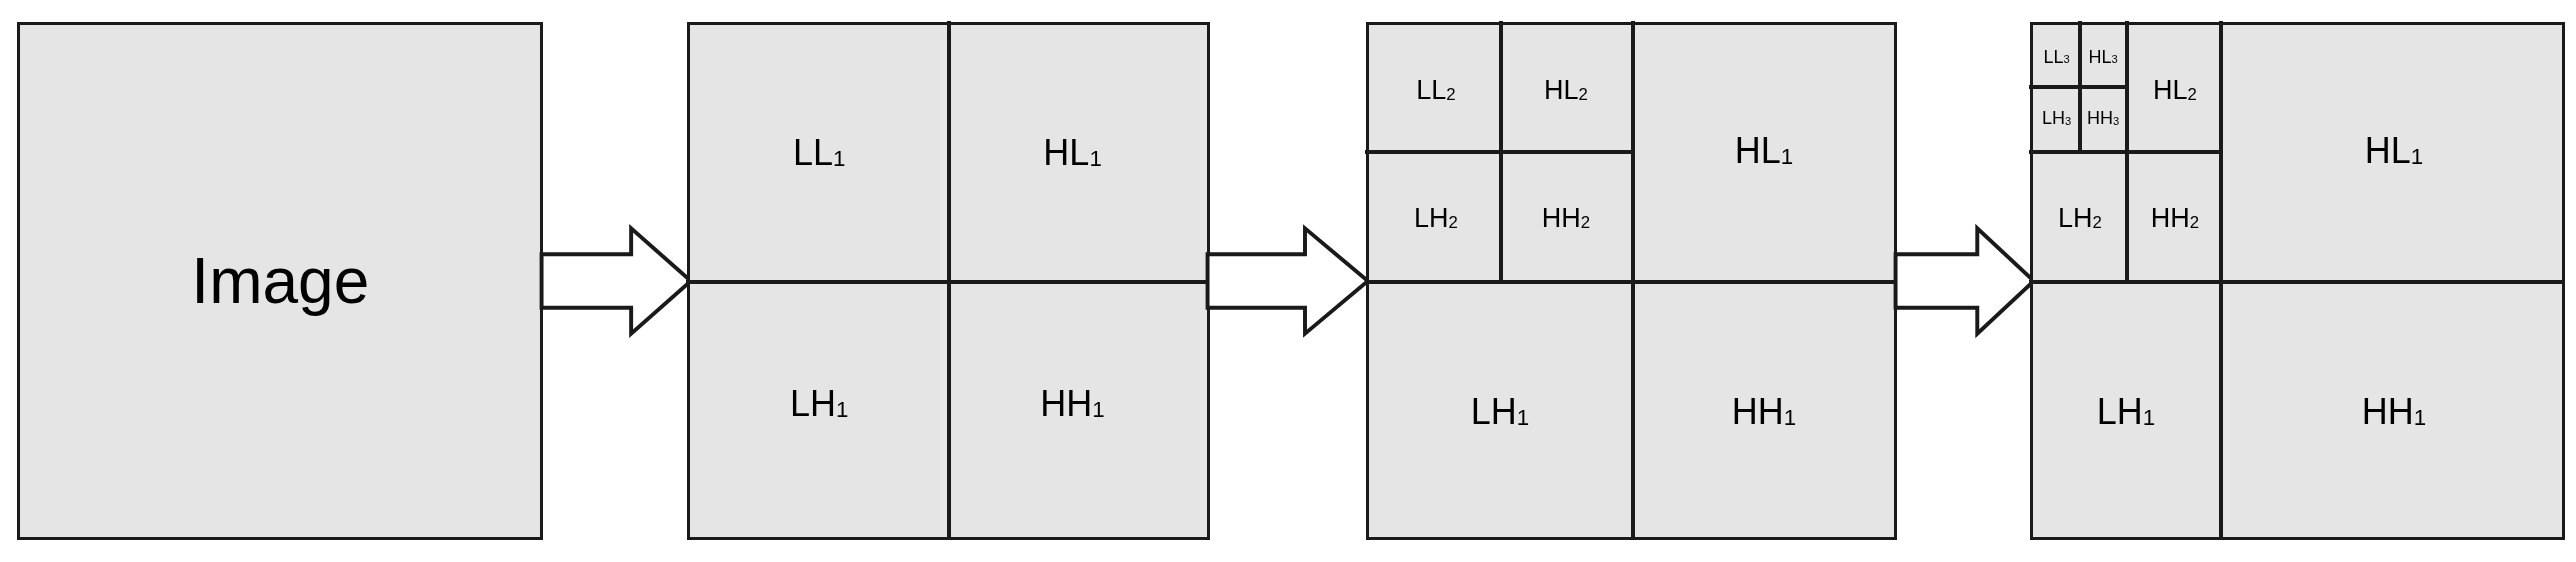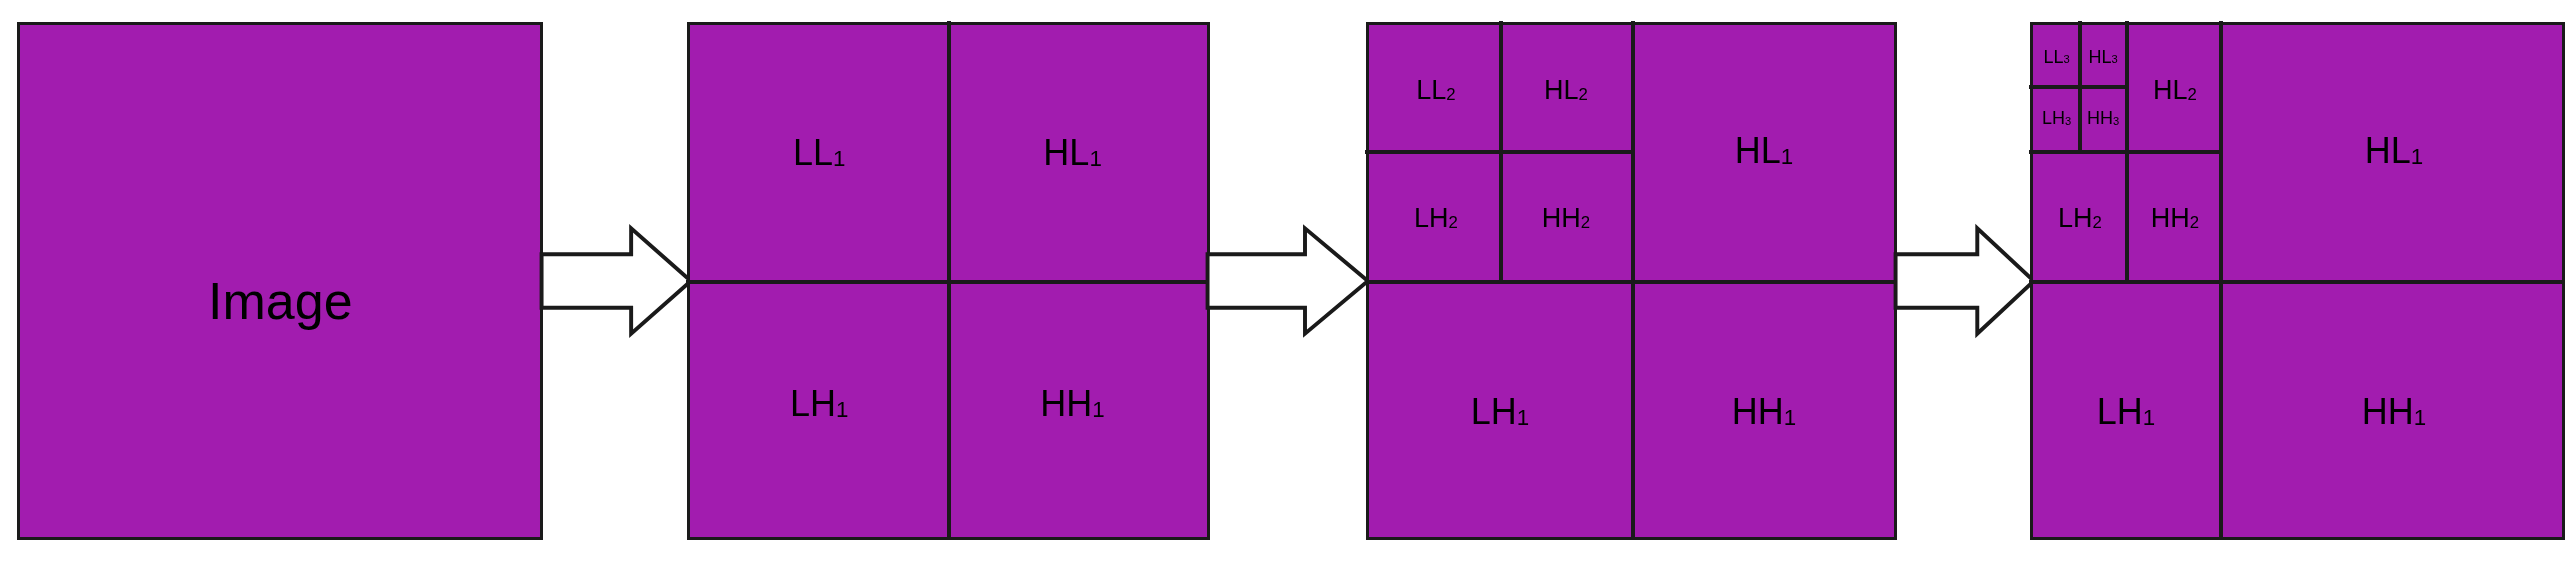--- a/index.html
+++ b/index.html
@@ -16,21 +16,21 @@
     position: relative;
     width: 2576px;
     height: 563px;
     background: #ffffff;
     overflow: hidden;
   }
   .panel {
     position: absolute;
     box-sizing: border-box;
     border: 3.9px solid #1a1a1a;
-    background: #a21caf;
+    background: #e5e5e5;
   }
   
   .vline {
     position: absolute;
     background: #1a1a1a;
     width: 3.9px;
   }
   .hline {
     position: absolute;
     background: #1a1a1a;
@@ -49,21 +49,21 @@
     transform: translate(-50%, -50%);
     user-select: none;
   }
   .label sub {
     font-size: 0.62em;
     vertical-align: baseline;
     position: relative;
     top: 0.28em;
     line-height: 1;
   }
-  .sz-image { font-size: 52px; margin-top: 20px; }
+  .sz-image { font-size: 64px; }
   .sz-l1    { font-size: 36px; }
   .sz-l2    { font-size: 27px; }
   .sz-l3    { font-size: 18px; }
   .arrow-svg {
     position: absolute;
     overflow: visible;
   }
   .arrow-shape {
     fill: #ffffff;
     stroke: #1a1a1a;

